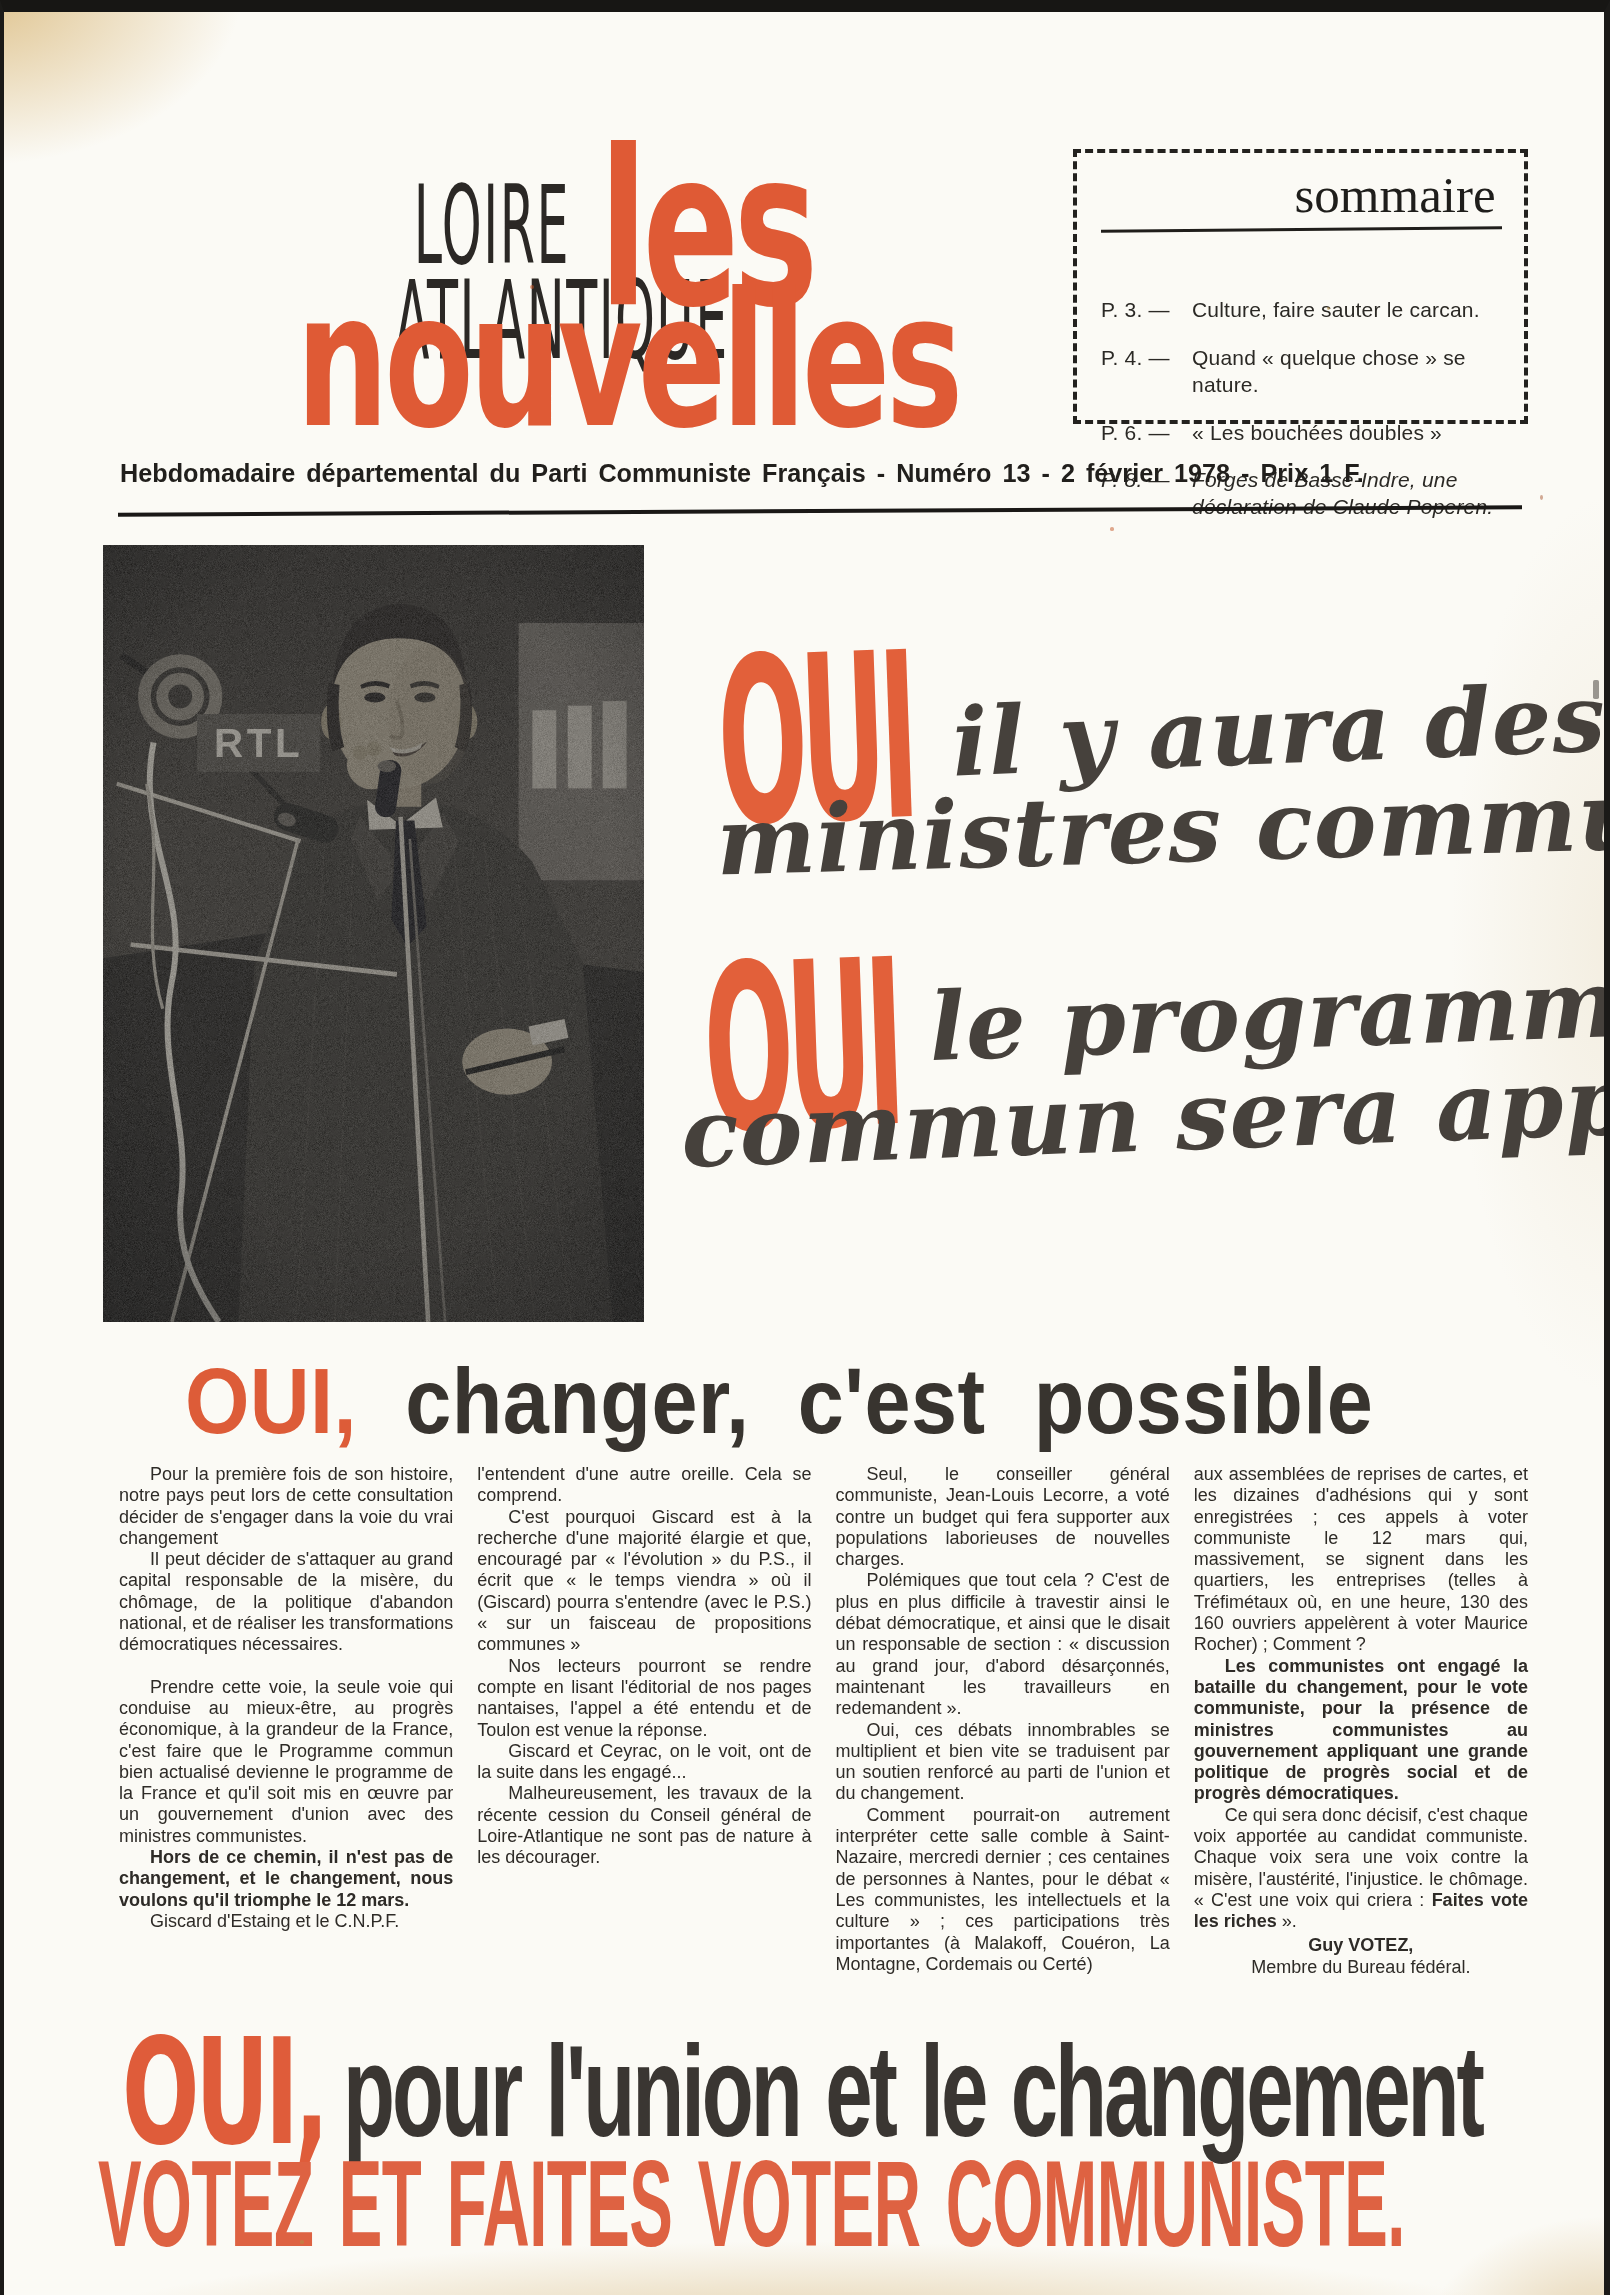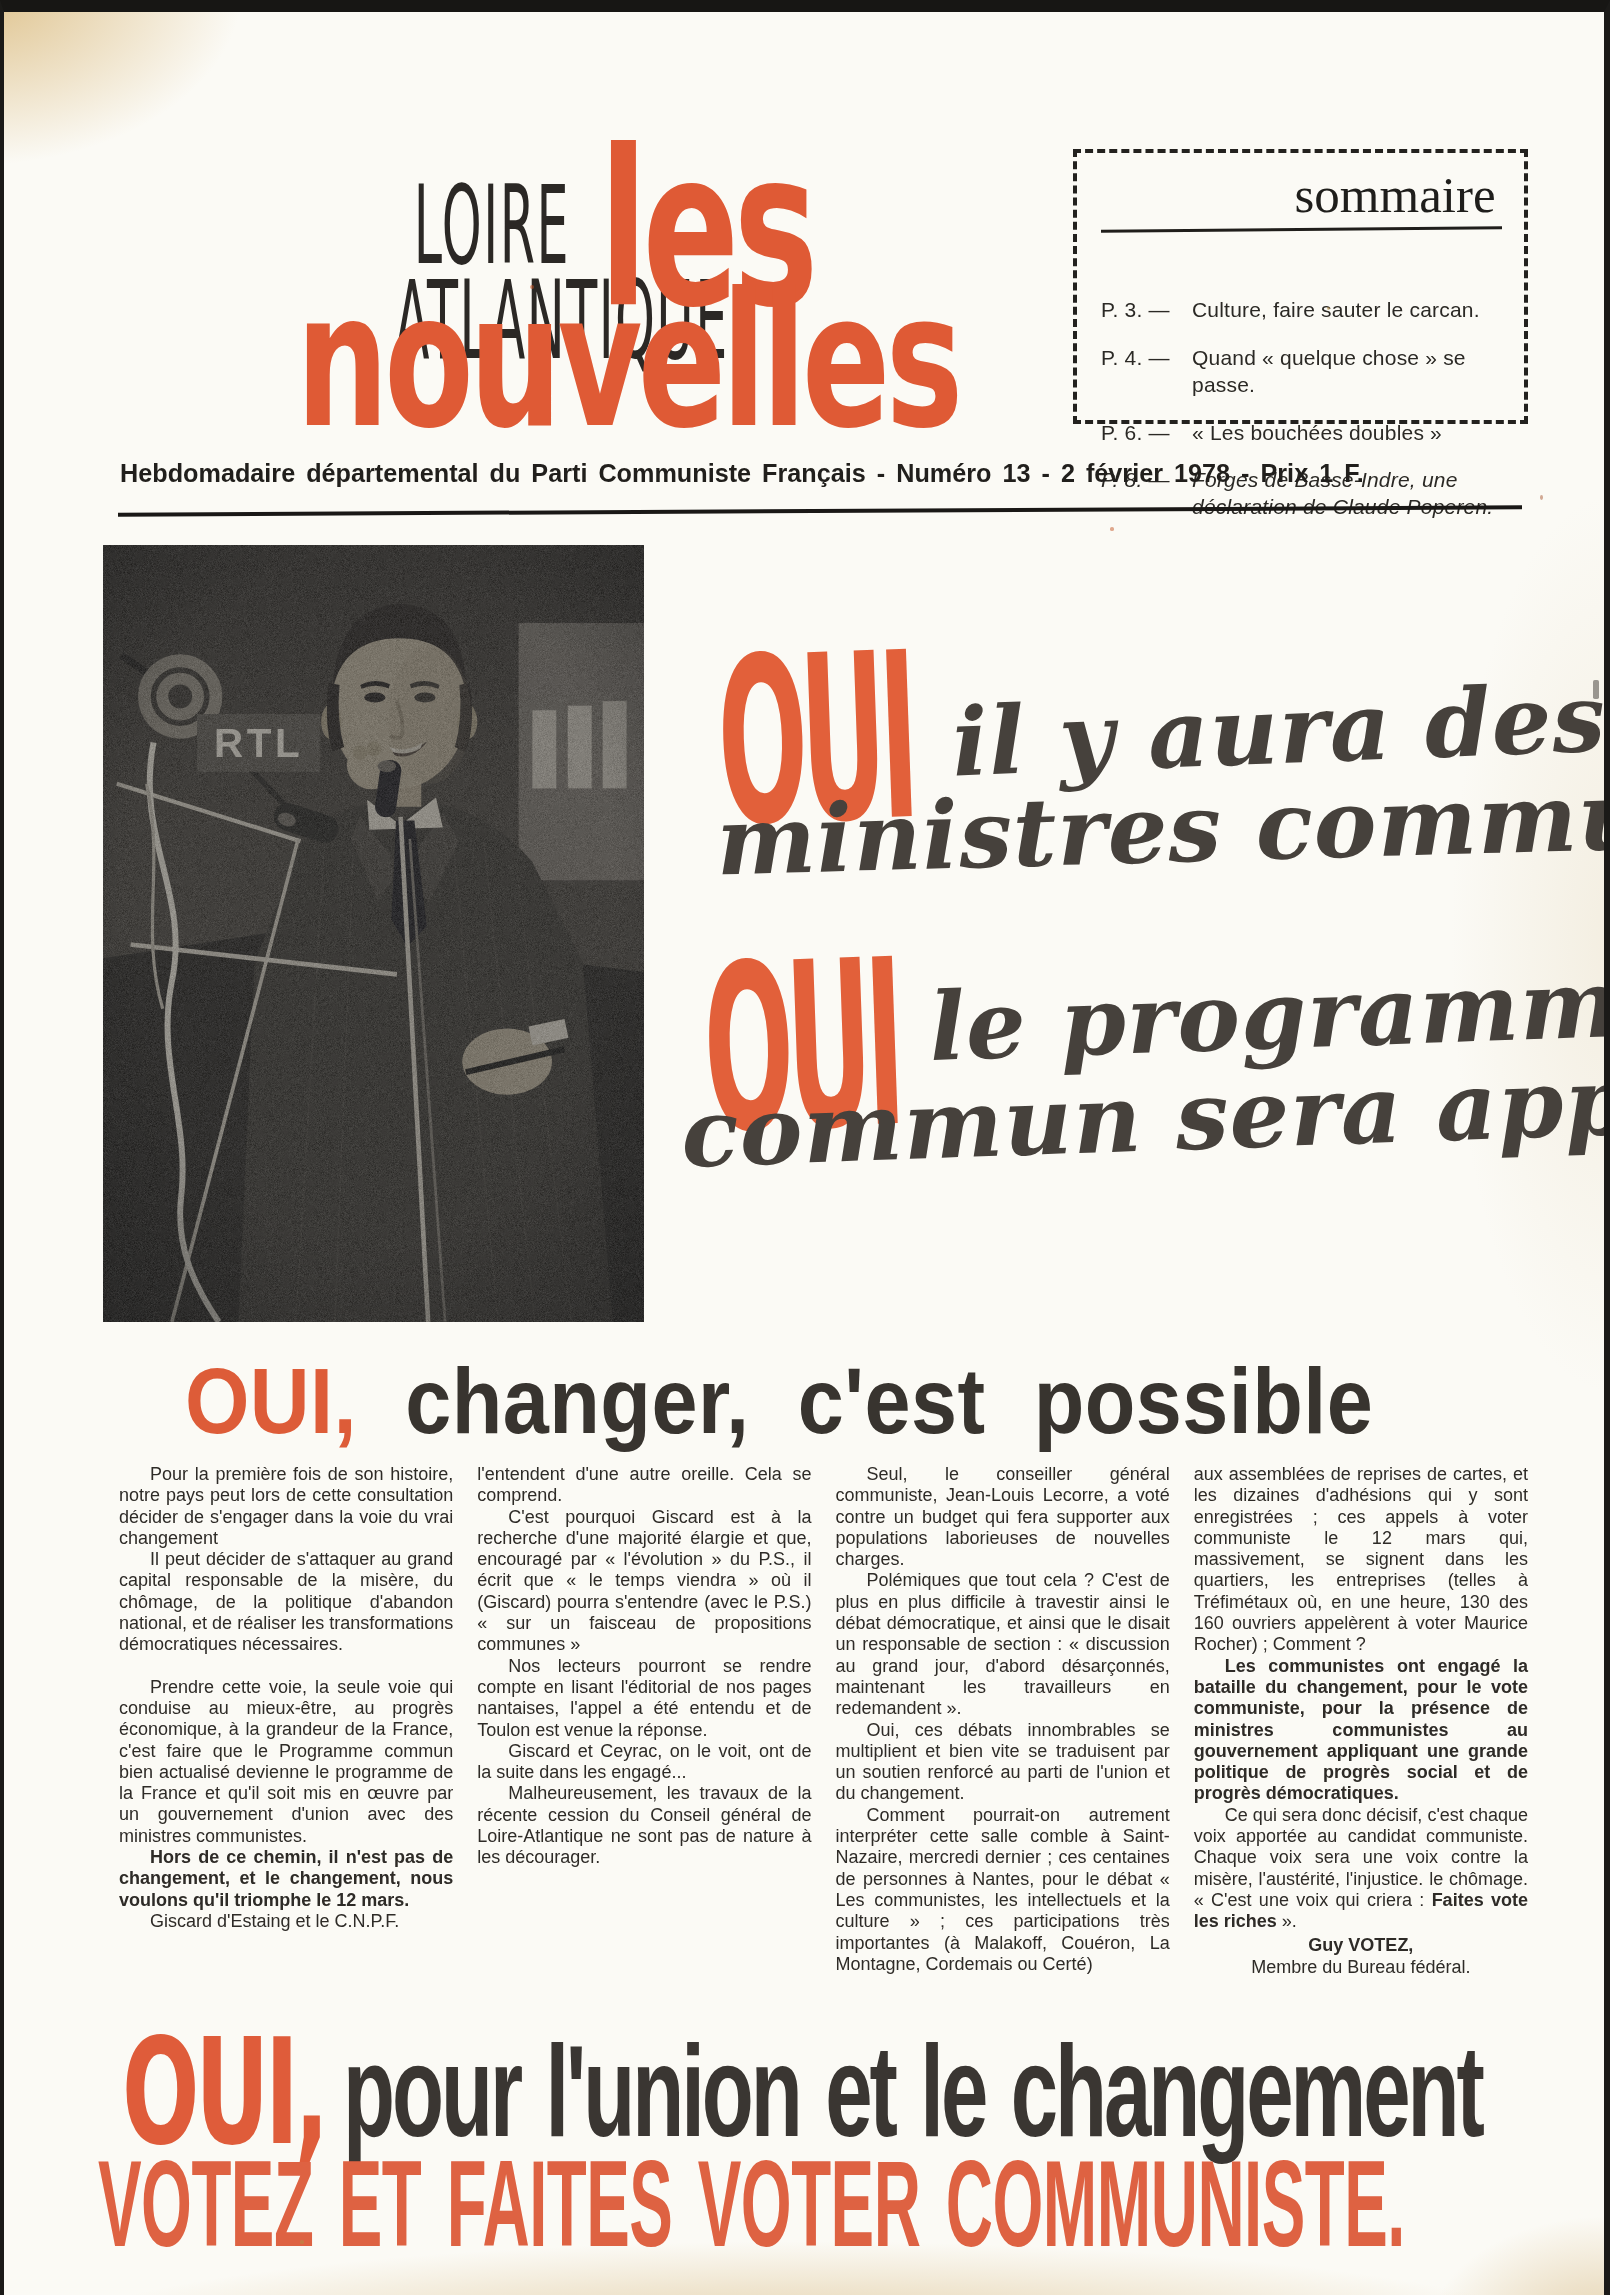--- a/index.html
+++ b/index.html
@@ -101,21 +101,21 @@
   <div class="abs sommaire">
     <div class="som-title">sommaire</div>
     <div class="som-rule"></div>
     <div class="som-items">
       <div class="som-row">
         <span class="som-label">P. 3. —</span>
         <span class="som-text">Culture, faire sauter le carcan.</span>
       </div>
       <div class="som-row">
         <span class="som-label">P. 4. —</span>
-        <span class="som-text">Quand « quelque chose » se passe.</span>
+        <span class="som-text">Quand « quelque chose » se nature.</span>
       </div>
       <div class="som-row">
         <span class="som-label">P. 6. —</span>
         <span class="som-text">« Les bouchées doubles »</span>
       </div>
       <div class="som-row">
         <span class="som-label">P. 8. —</span>
         <span class="som-text">Forges de Basse-Indre, une déclaration de Claude Poperen.</span>
       </div>
     </div>

